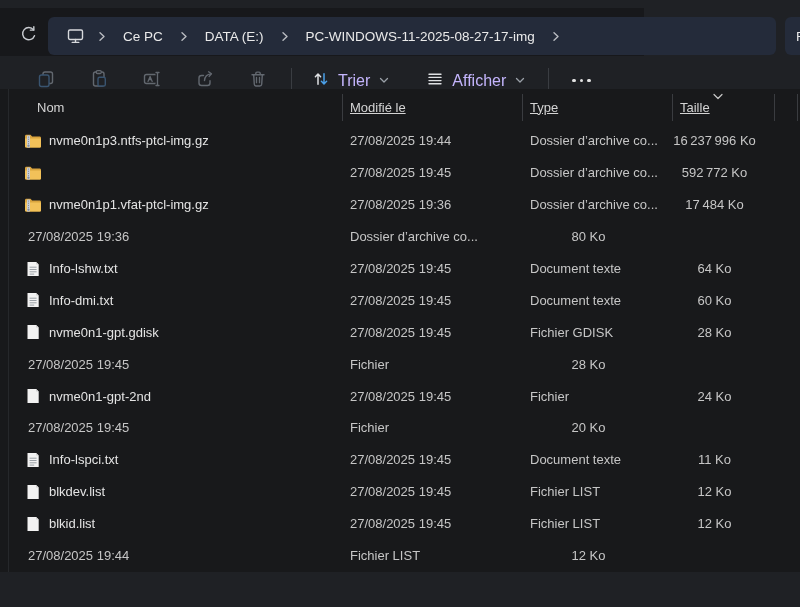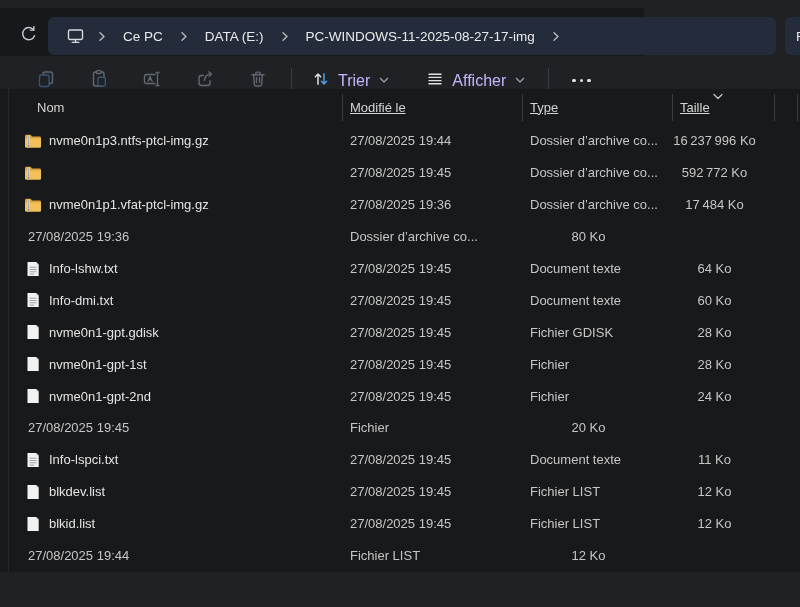--- a/index.html
+++ b/index.html
@@ -361,30 +361,20 @@
         </svg>
       </span>
       <span class="label">nvme0n1-gpt.gdisk</span>
     </div>
     <div class="cell-modified">27/08/2025 19:45</div>
     <div class="cell-type">Fichier GDISK</div>
     <div class="cell-size">28 Ko</div>
   </div>
 
   <div class="file-row icon-file">
-    <div class="cell-name">
-      <span class="fi">
-
-        <svg class="i-file" width="14" height="16" viewBox="0 0 14 16">
-          <path d="M1.5 1h8.6l2.6 2.6V15H1.5z" fill="#f2f2f2"></path>
-          <path d="M10.1 1l2.6 2.6h-2.6z" fill="#cfcfcf"></path>
-        </svg>
-      </span>
-      <span class="label">nvme0n1-gpt-1st</span>
-    </div>
     <div class="cell-modified">27/08/2025 19:45</div>
     <div class="cell-type">Fichier</div>
     <div class="cell-size">28 Ko</div>
   </div>
 
   <div class="file-row icon-file">
     <div class="cell-name">
       <span class="fi">
 
         <svg class="i-file" width="14" height="16" viewBox="0 0 14 16">

